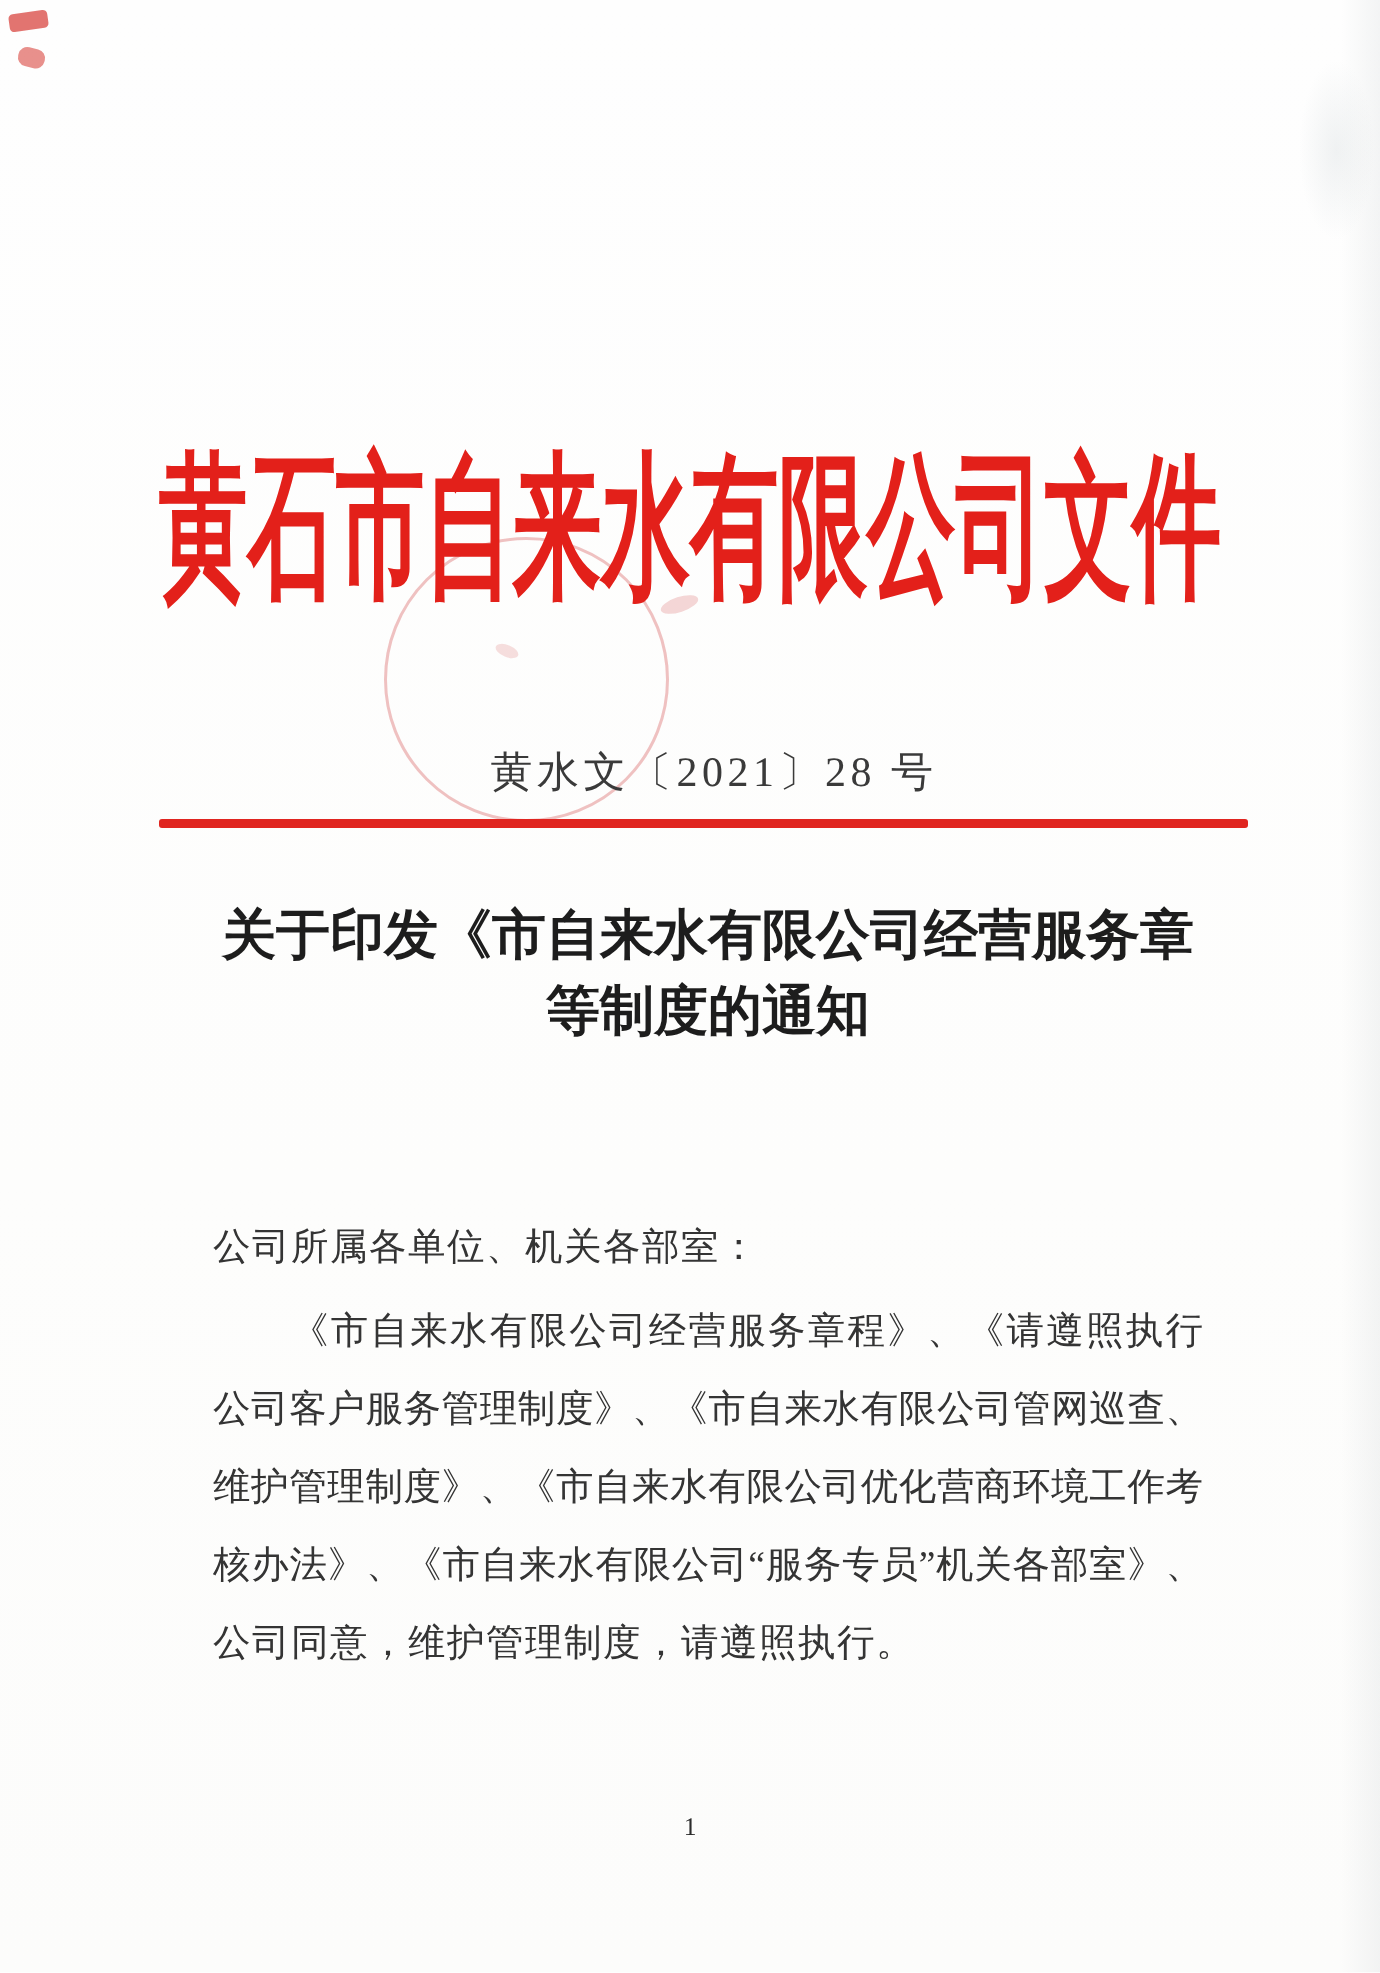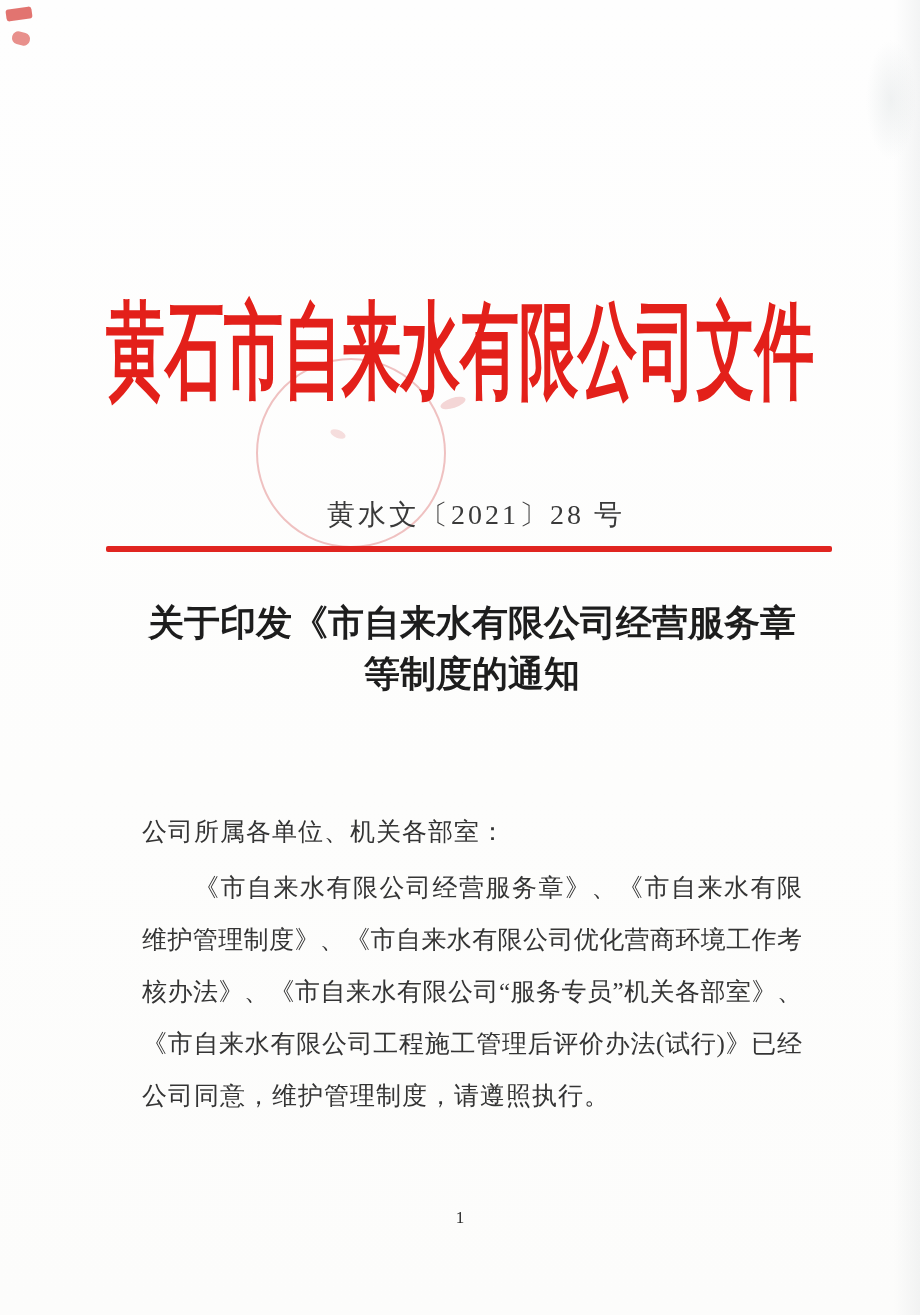--- a/index.html
+++ b/index.html
@@ -115,22 +115,22 @@
 
   <div class="red-rule" style="background: rgb(224, 37, 32);"></div>
 
   <div class="notice-title">
     <div class="t-line">关于印发《市自来水有限公司经营服务章</div>
     <div class="t-line">等制度的通知</div>
   </div>
 
   <div class="body-block">
     <div class="salutation">公司所属各单位、机关各部室：</div>
-    <div class="body-line first">《市自来水有限公司经营服务章》、《市自来水有限</div>
+    <div class="body-line first">《市自来水有限公司经营服务章程》、《请遵照执行</div>
+    <div class="body-line">公司客户服务管理制度》、《市自来水有限公司管网巡查、</div>
     <div class="body-line">维护管理制度》、《市自来水有限公司优化营商环境工作考</div>
     <div class="body-line">核办法》、《市自来水有限公司“服务专员”机关各部室》、</div>
-    <div class="body-line">《市自来水有限公司工程施工管理后评价办法(试行)》已经</div>
     <div class="body-line last">公司同意，维护管理制度，请遵照执行。</div>
   </div>
 
   <div class="page-number">1</div>
 
 </div>
 
 </body></html>

